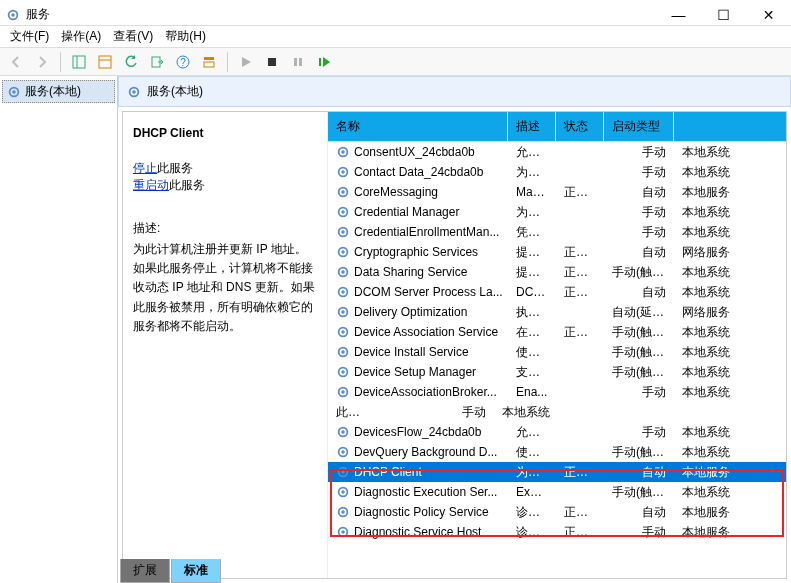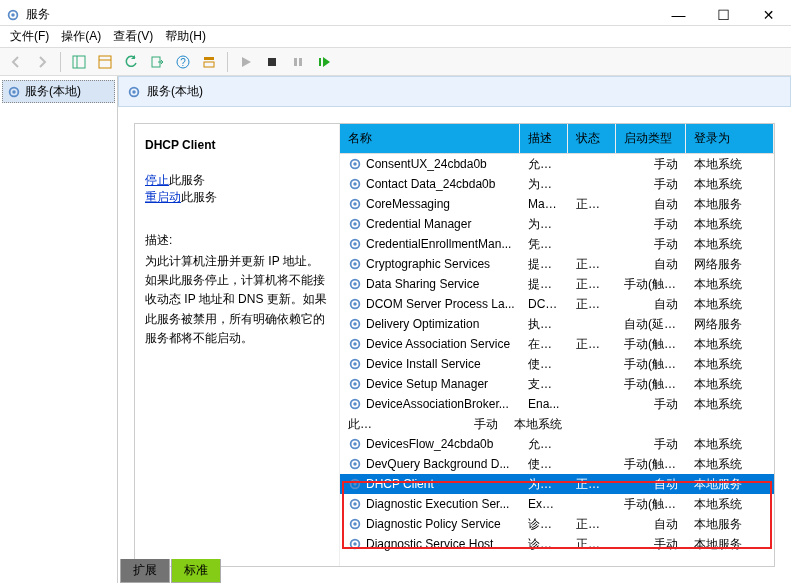--- a/index.html
+++ b/index.html
@@ -19,21 +19,21 @@
 .tbsep { width: 1px; height: 20px; background: #ccc; margin: 0 4px; }
 
 .mainarea { display: flex; height: calc(100% - 76px); }
 
 .leftpane { width: 118px; border-right: 1px solid #ccc; background: #fff; padding: 4px 2px; }
 .treenode { display: flex; align-items: center; gap: 4px; padding: 2px 4px; background: #d7e5f5; border: 1px dotted #888; }
 .treenode .ticon { width: 14px; height: 14px; }
 
 .rightpane { flex: 1; display: flex; flex-direction: column; position: relative; }
 .rp-header { display: flex; align-items: center; gap: 6px; padding: 6px 8px; background: #eaf2fd; border: 1px solid #c5d9ec; margin: 0; }
-.rp-body { flex: 1; display: flex; border: 1px solid #ccc; margin: 16px; overflow: hidden; }
+.rp-body { flex: 1; display: flex; border: 1px solid #ccc; margin: 4px; overflow: hidden; }
 
 .detailcol { width: 205px; padding: 14px 10px; border-right: 1px solid #eee; }
 .detailcol .svc-name { font-weight: bold; margin-bottom: 20px; }
 .detailcol .links { margin-bottom: 26px; }
 .detailcol .links a { color: #0033cc; text-decoration: underline; cursor: pointer; }
 .detailcol .desc-h { margin-bottom: 3px; }
 .detailcol .desc-t { line-height: 1.6; }
 
 .listcol { flex: 1; position: relative; overflow: hidden; }
 .listhead { display: flex; border-bottom: 1px solid #ddd; background: #0ea5e9; }
@@ -52,21 +52,21 @@
 .row .c-desc { width: 48px; }
 .row .c-status { width: 48px; }
 .row .c-start { width: 70px; text-align: right; }
 .row .c-logon { flex: 1; }
 .row .gicon { flex: 0 0 14px; width: 14px; height: 14px; }
 
 .redbox { position: absolute; border: 2px solid #e22; pointer-events: none; }
 
 .tabstrip { position: absolute; bottom: 0; left: 2px; display: flex; gap: 1px; }
 .tabstrip div { border: 1px solid #aaa; border-top: none; padding: 3px 12px; background: #737373; font-size: 12px; cursor: default; }
-.tabstrip div.inactive { background: #84cc16; }
+.tabstrip div.inactive { background: #7dd3fc; font-weight: bold; }
 
 .gear-svg { width: 14px; height: 14px; }
 </style>
 </head>
 <body>
 
 <div class="titlebar">
   <div class="left">
     <svg class="gear-svg" viewBox="0 0 16 16">
         <circle cx="8" cy="8" r="5" fill="none" stroke="#5a8cc9" stroke-width="2"></circle>
@@ -193,21 +193,20 @@
         <div class="desc-h">描述:</div>
         <div class="desc-t">为此计算机注册并更新 IP 地址。如果此服务停止，计算机将不能接收动态 IP 地址和 DNS 更新。如果此服务被禁用，所有明确依赖它的服务都将不能启动。</div>
       </div>
 
       <div class="listcol">
         <div class="listhead">
           <div class="col-name">名称</div>
           <div class="col-desc">描述</div>
           <div class="col-status">状态</div>
           <div class="col-start">启动类型</div>
-          <div class="col-logon">登录为</div>
         </div>
         <div class="rows" id="rows">
           <div class="redbox" style="top:327px; left:2px; right:2px; height:68px;"></div>
         <div class="row">
               <div class="c c-name">
                 <svg class="gicon" viewBox="0 0 16 16">
                   <circle cx="8" cy="8" r="5" fill="none" stroke="#5a8cc9" stroke-width="2"></circle>
                   <circle cx="8" cy="8" r="2" fill="#5a8cc9"></circle>
                 </svg>
                 <span>ConsentUX_24cbda0b</span>

